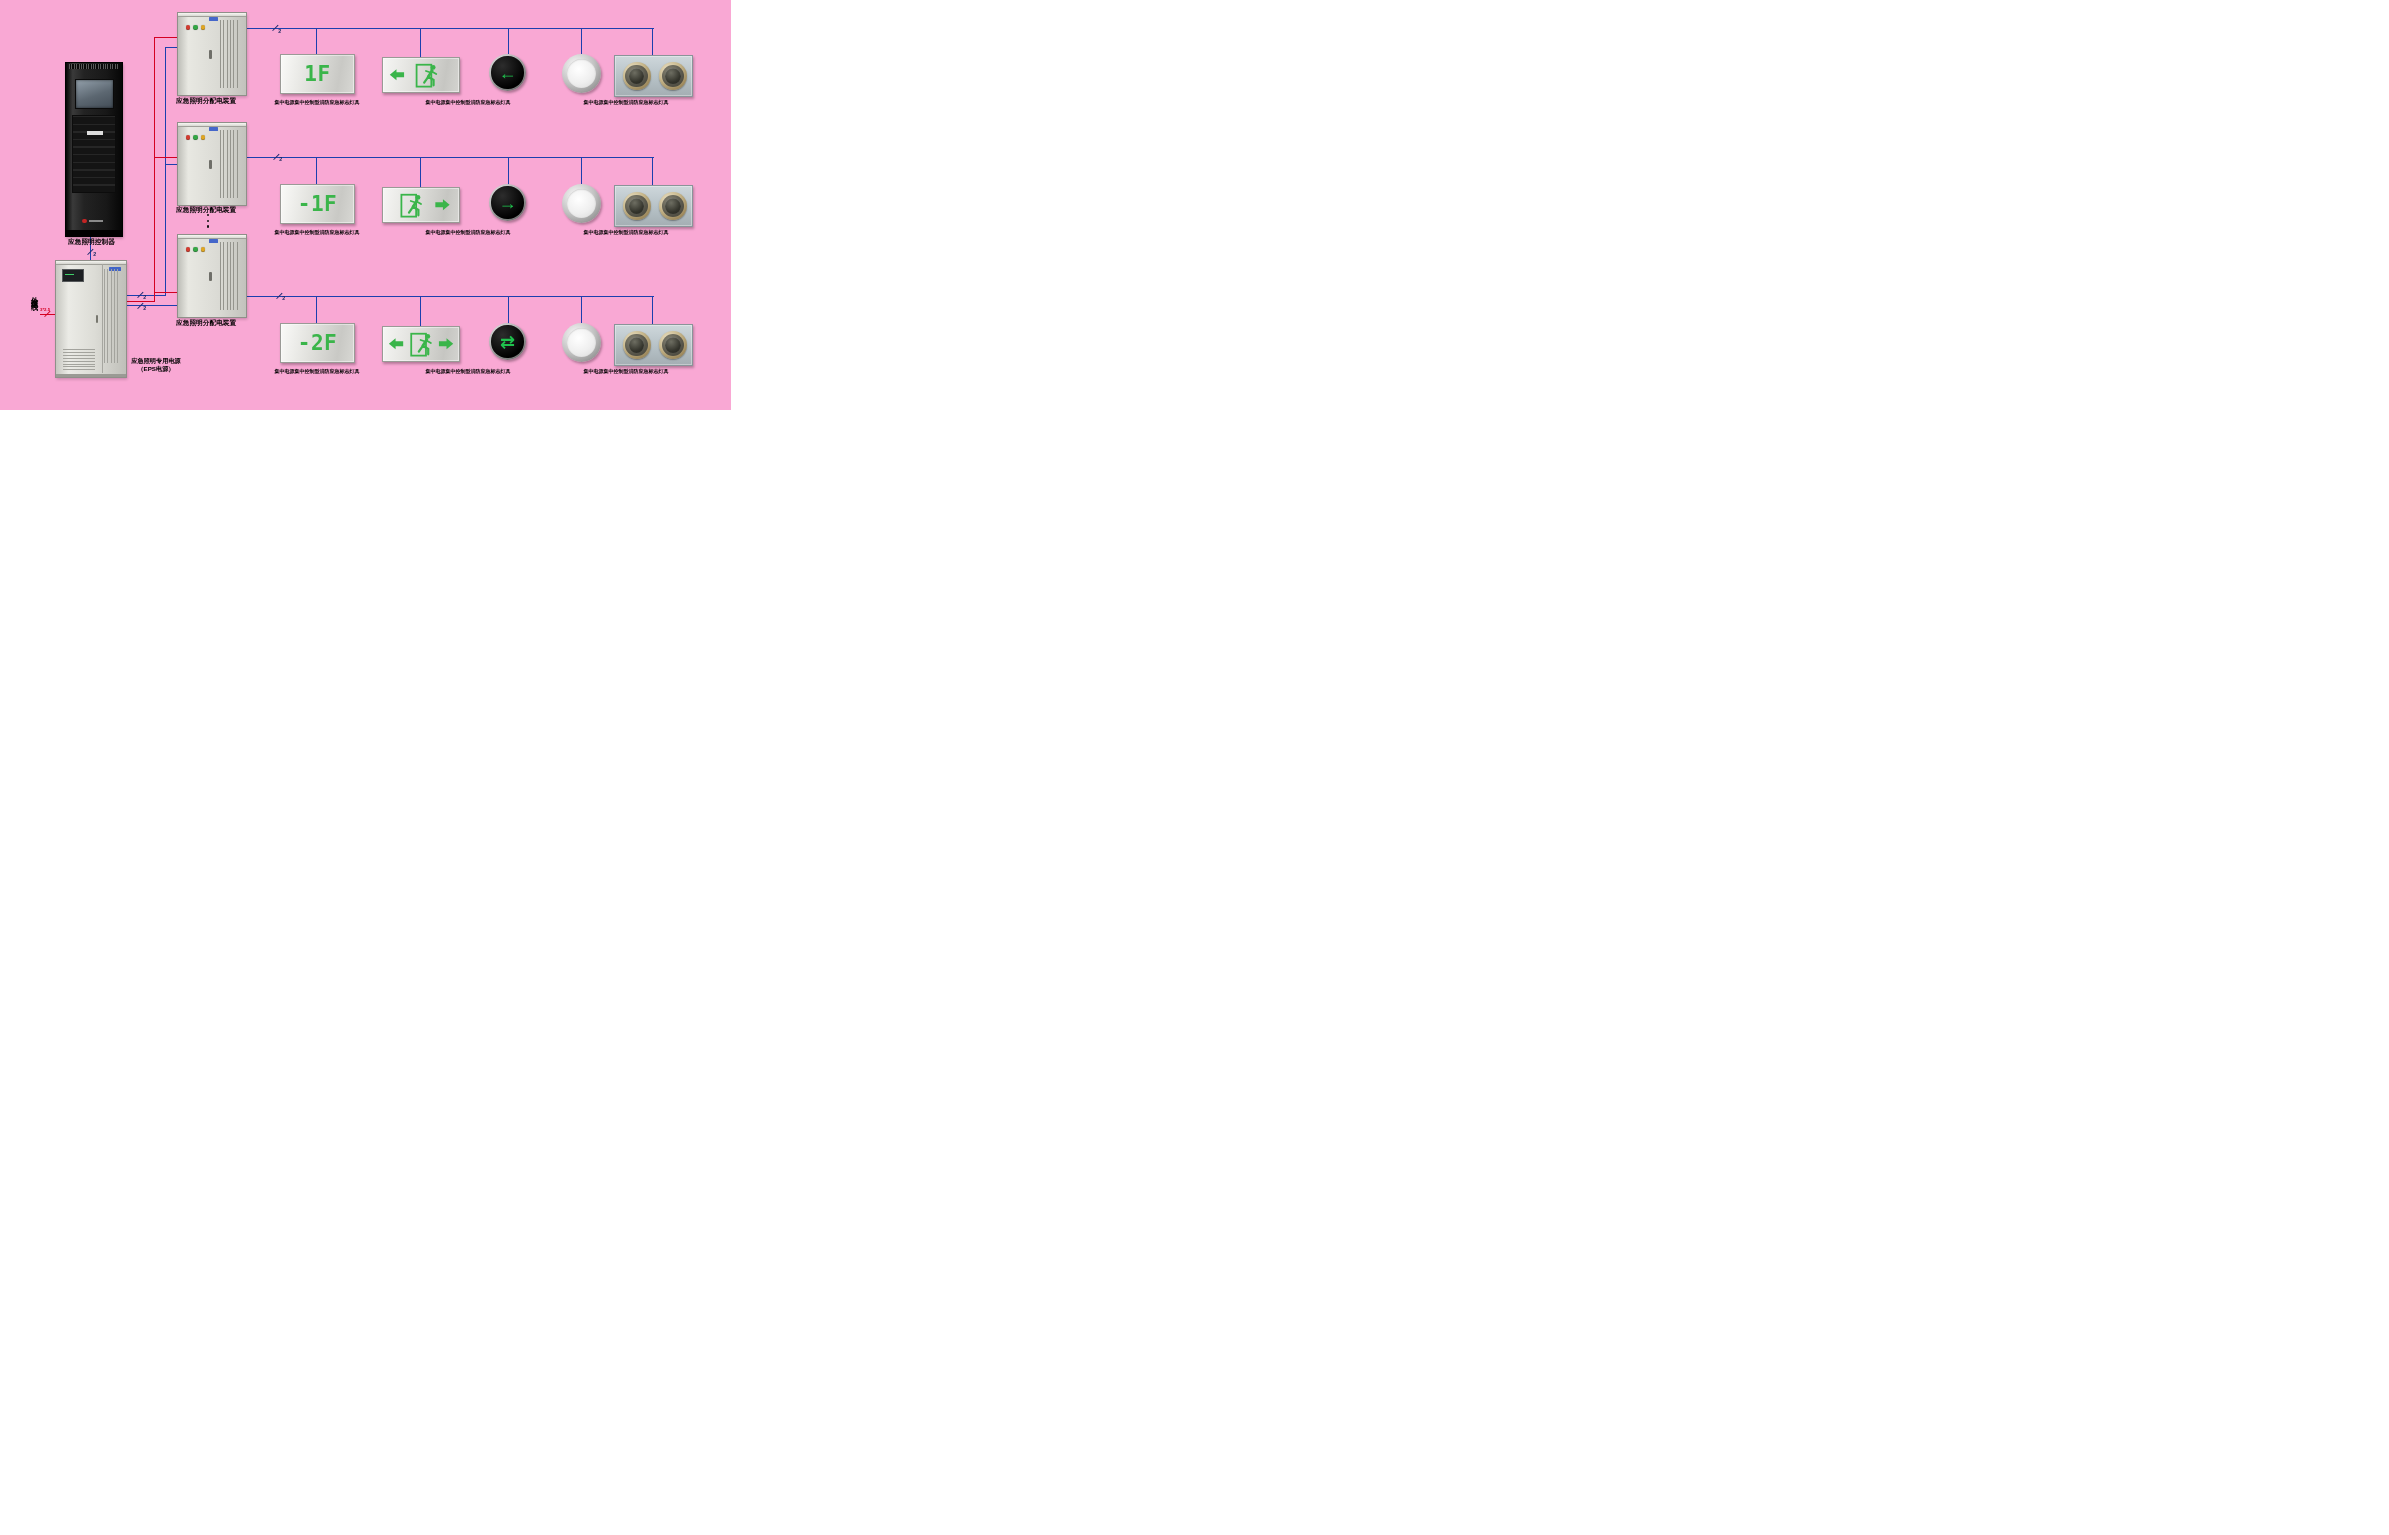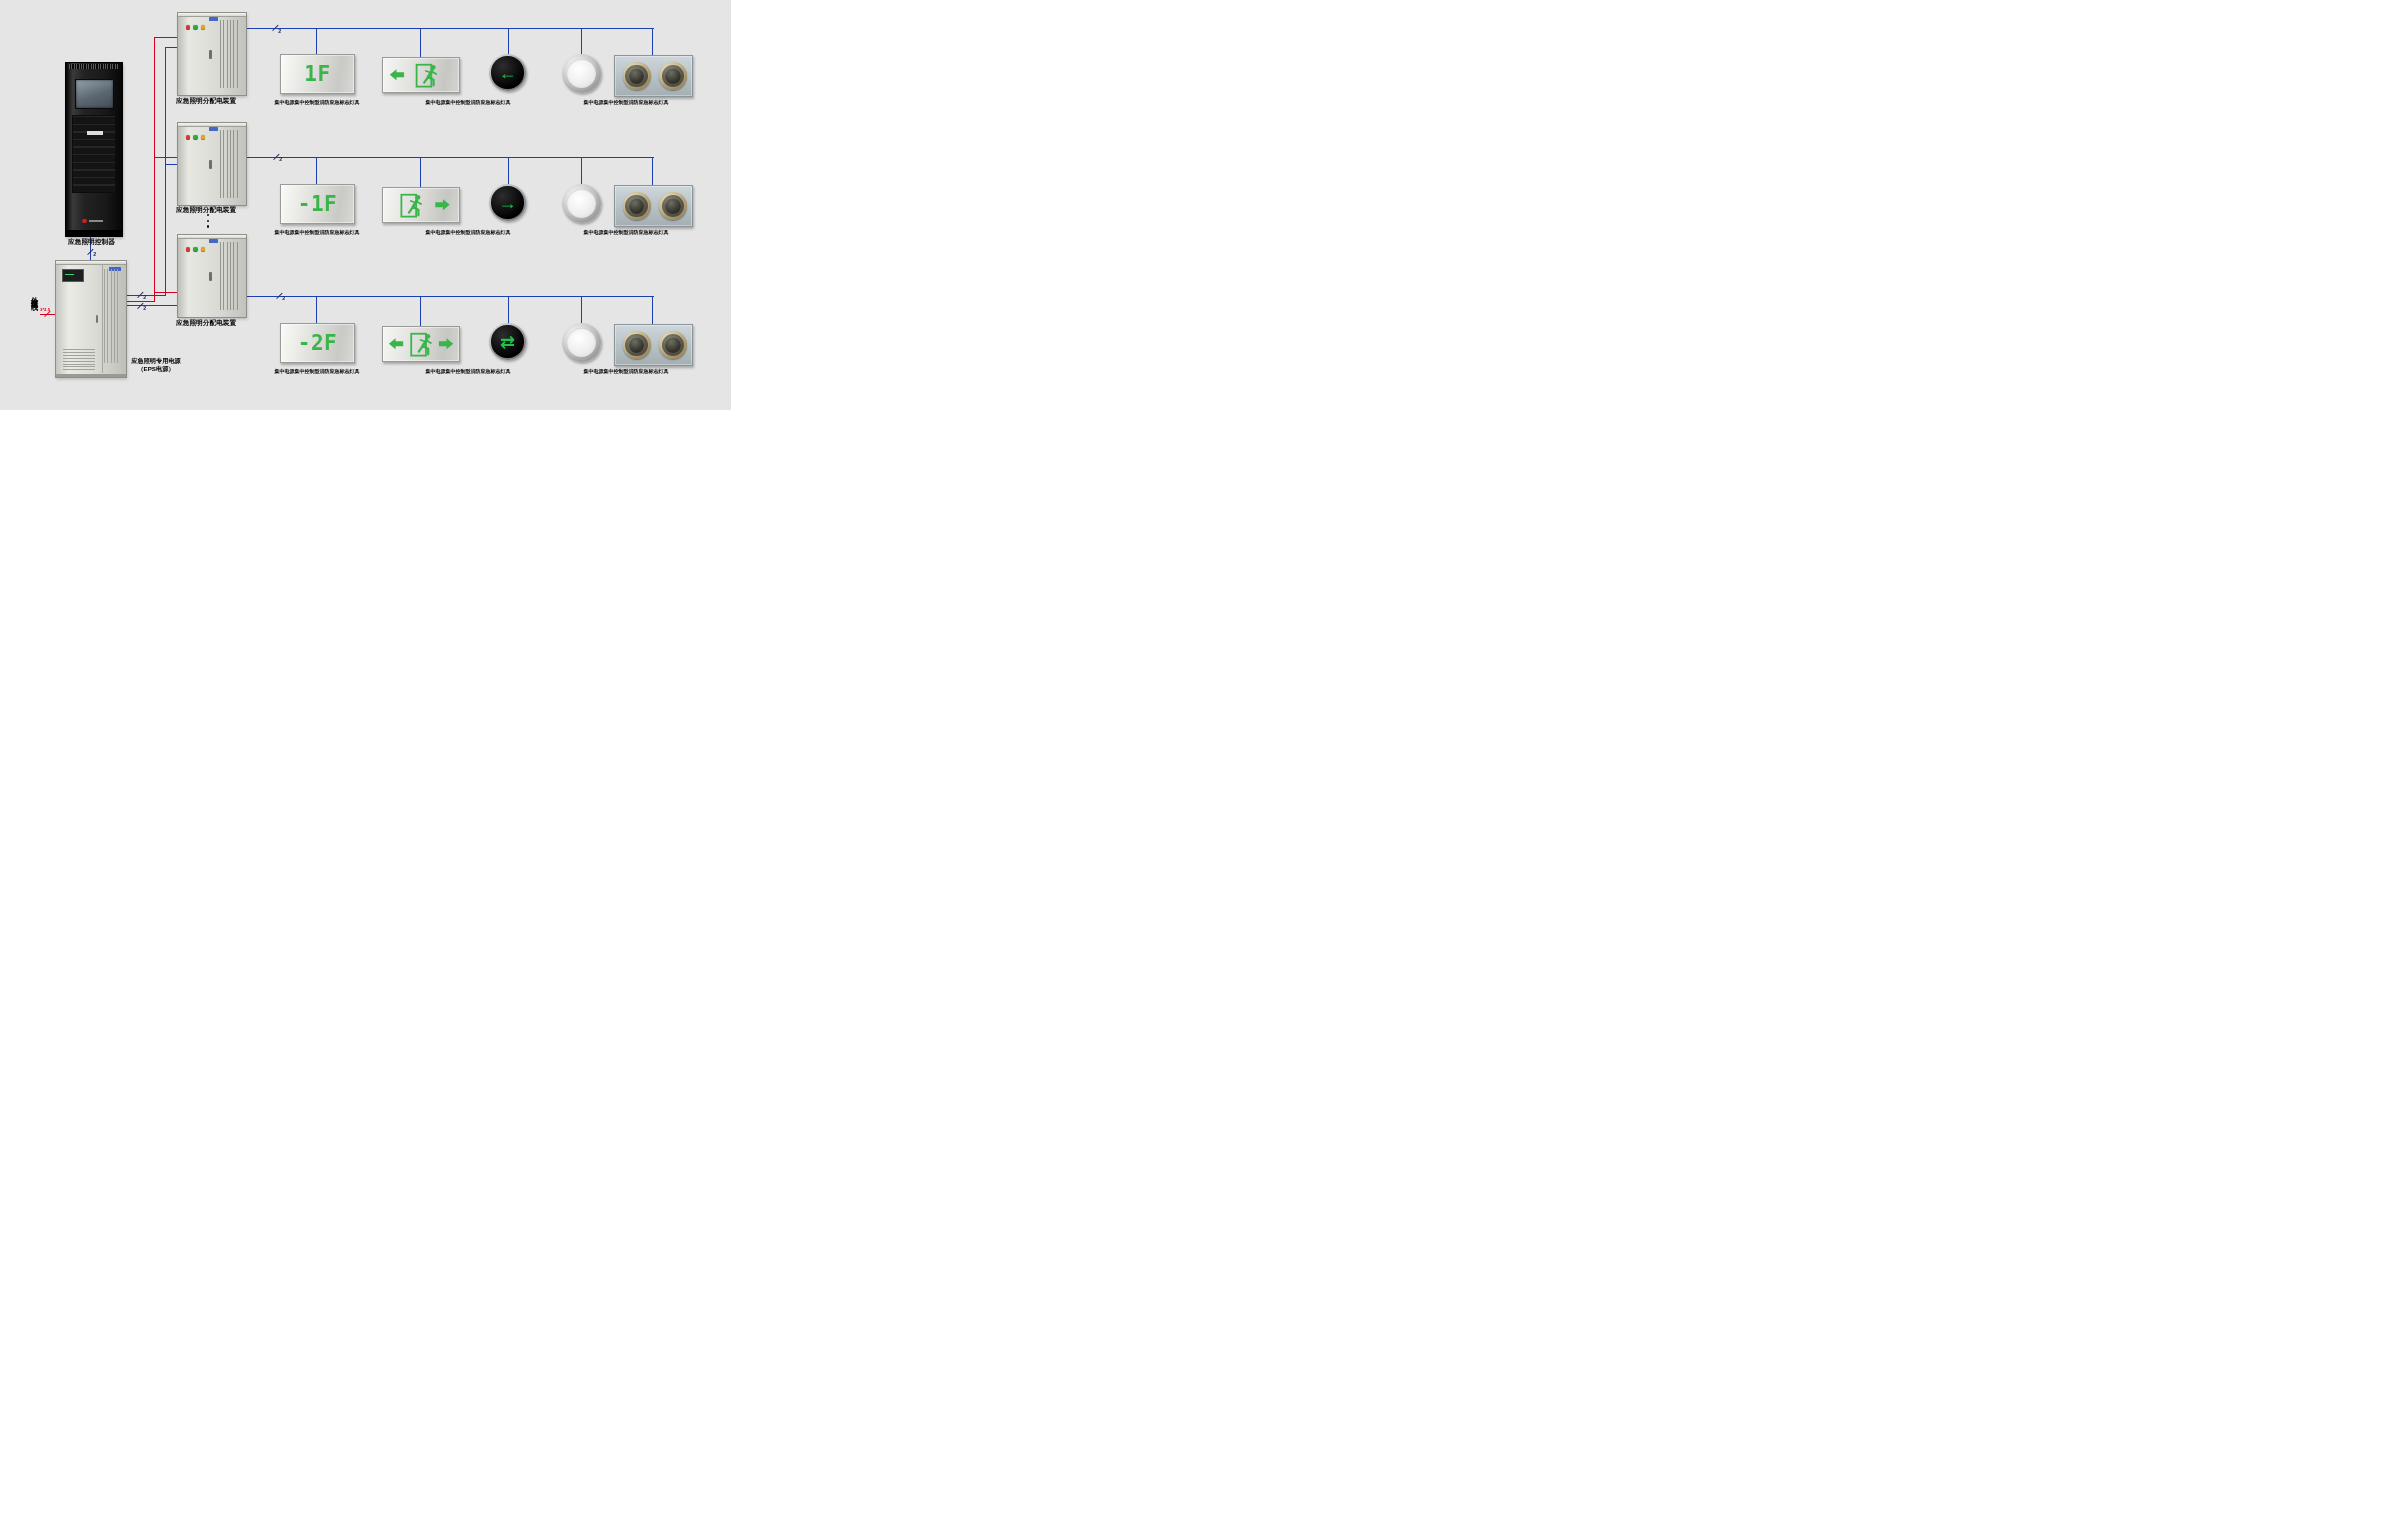--- a/index.html
+++ b/index.html
@@ -1,16 +1,16 @@
 <!DOCTYPE html>
 <html style="--wire-blue: #1c3fae; --wire-red: #d40022; --sign-green: #3ab54a; --circle-green: #1fc24d;font-size:7.6px"><head>
 <meta charset="utf-8">
 <style>
   html,body{margin:0;padding:0;background:#fff;font-family:"Liberation Sans","DejaVu Sans",sans-serif;}
-  .canvas{position:relative;width:731px;height:410px;background:#e5e5e5;overflow:hidden;}
+  .canvas{position:relative;width:731px;height:410px;background:#f9a8d4;overflow:hidden;}
 
   
   .wh{position:absolute;height:1px;background:var(--wire-blue,#1c3fae);}
   .wv{position:absolute;width:1px;background:var(--wire-blue,#1c3fae);}
   .wh.red,.wv.red{background:var(--wire-red,#d40022);}
 
   .tap{position:absolute;width:1px;height:7.6px;z-index:6;}
   .tap i{display:block;width:1px;height:7.6px;background:#1e2a6e;transform:rotate(45deg);}
   .tap b{position:absolute;left:3.3px;top:3.3px;font-size:5.3px;font-weight:bold;color:#14235c;font-style:normal;}
   .tap.red i{background:var(--wire-red,#d40022);}

